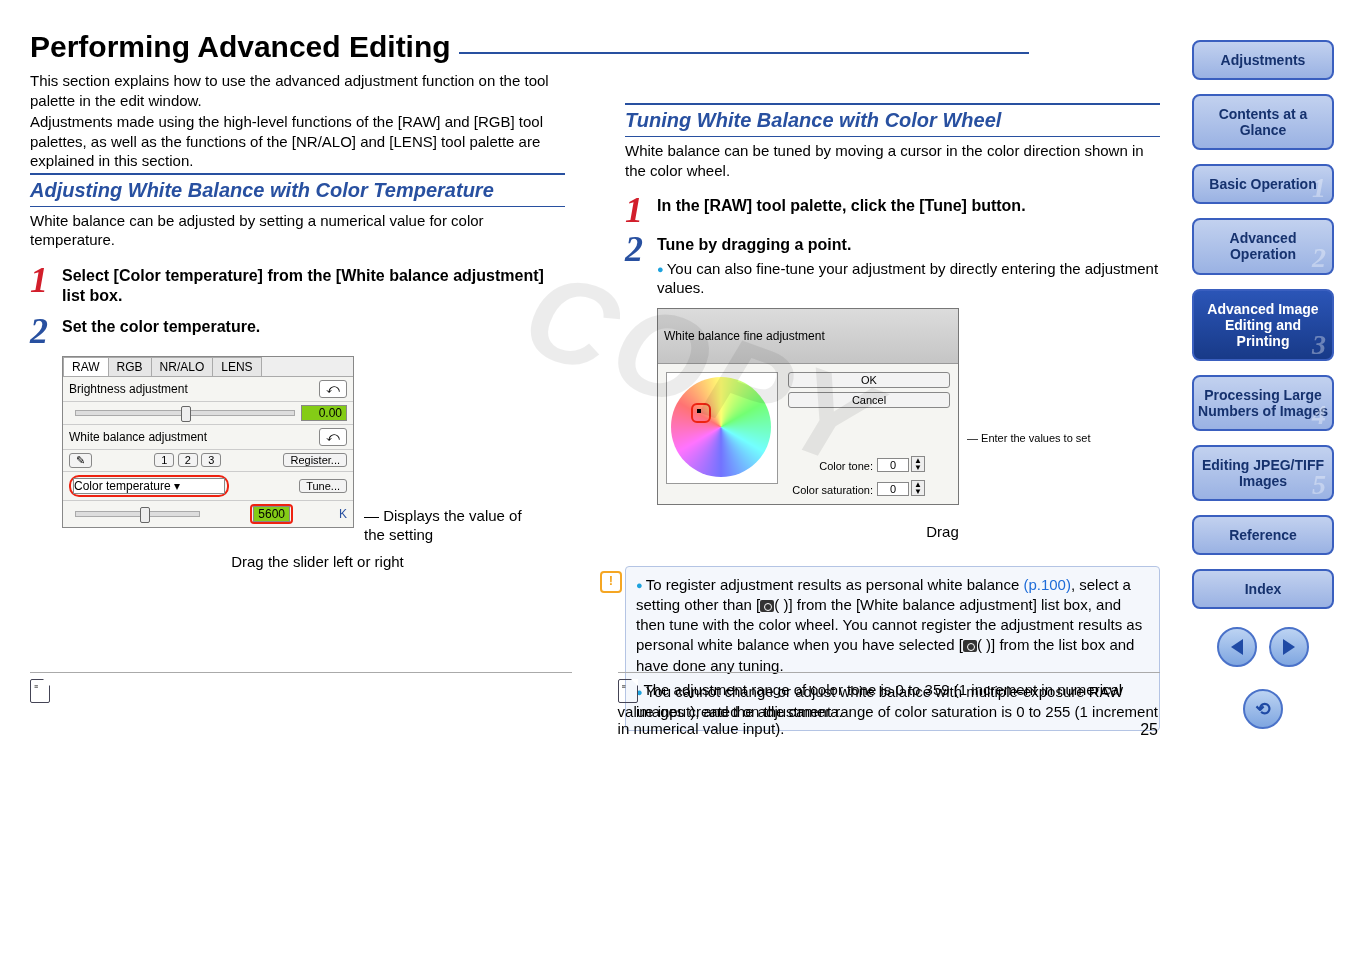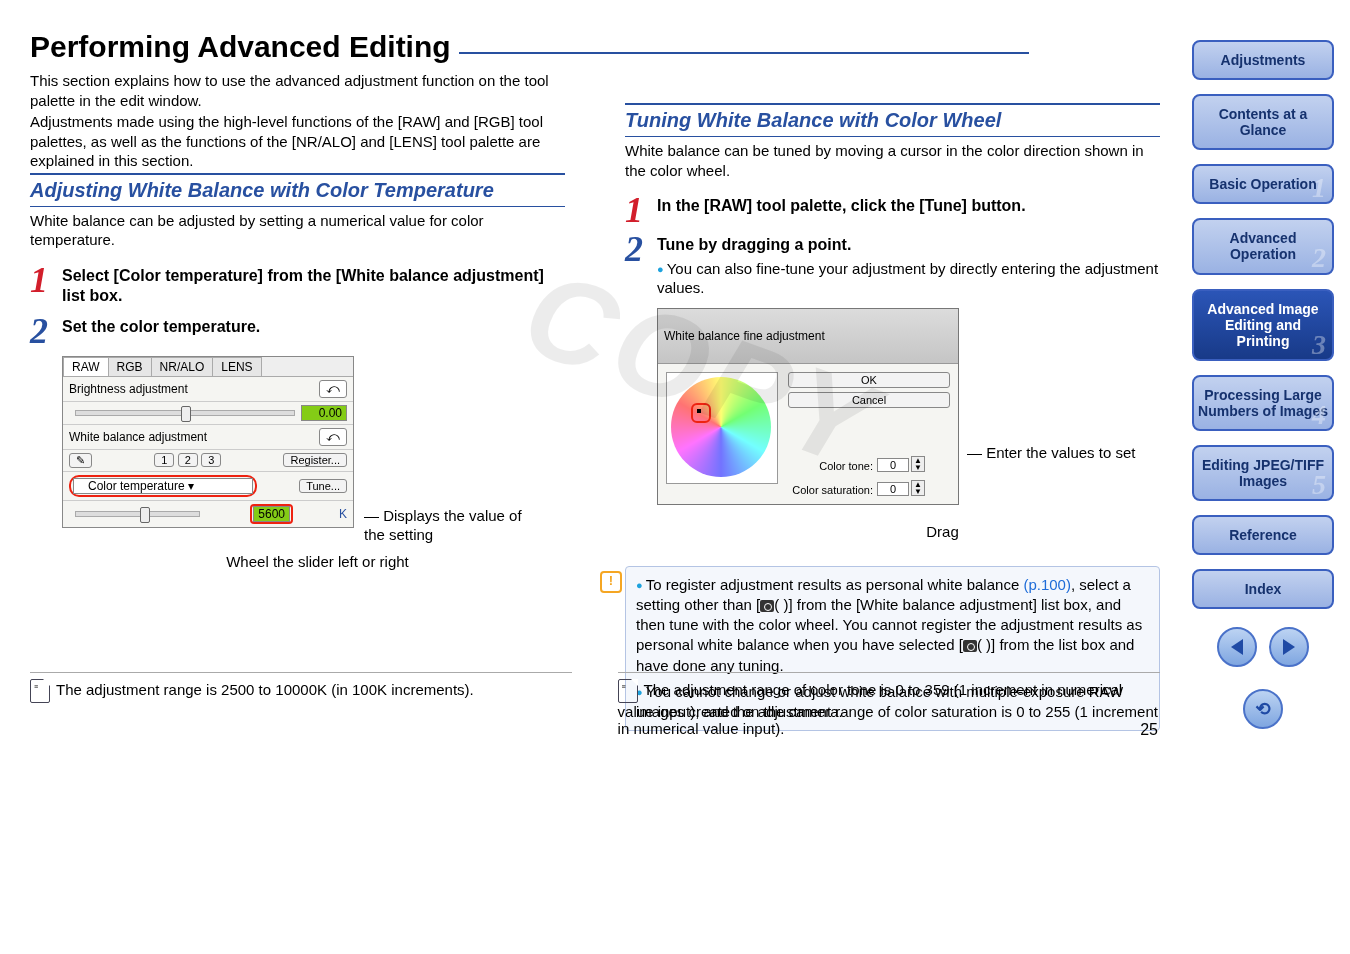--- a/index.html
+++ b/index.html
@@ -74,21 +74,21 @@
   .tabbar span.inactive { background:#e6e6e6;}
   .panel-row { display:flex; align-items:center; padding:3px 6px; border-bottom:1px solid #ccc;}
   .panel-row .label { flex:1; }
   .undo-btn { border:1px solid #888; border-radius:3px; padding:0 6px; background:#fff; font-size:13px;}
   .slider { flex:1; height:4px; background:#ddd; border:1px solid #aaa; margin:0 6px; position:relative;}
   .slider .thumb { position:absolute; left:48%; top:-5px; width:8px; height:14px; background:#eee; border:1px solid #666; border-radius:2px;}
   .valbox { border:1px solid #888; padding:0 4px; background:#84cc16; min-width:36px; text-align:right;}
   .btn { border:1px solid #888; border-radius:3px; background:#f3f3f3; padding:0 6px; font-size:11px;}
   .redring { border:2px solid #e21; border-radius:10px; padding:1px 2px; display:inline-block;}
   .redbox-input { border:2px solid #e21; border-radius:4px; padding: 1px; display:inline-block;}
-  .selbox { border:1px solid #888; background:#fff; padding:0 14px; display:inline-block;}
+  .selbox { border:1px solid #888; background:#fff; padding:0 0; display:inline-block;}
   .k-suffix { color:#2850a0; margin-left:2px; }
   .shot-wrap { display:flex; align-items:flex-start;}
   .shot-right-callout { margin-left:10px; margin-top: 150px; font-size:15px; line-height:1.3; width:180px;}
   .under-caption { text-align:center; margin: 8px 0 0 40px; font-size:15px;}
 
   
   .shot2outer { position:relative; margin-left:32px;}
   .shot2 {
     width: 300px;
     border: 1px solid #777;
@@ -104,21 +104,21 @@
     position:absolute; left:4px; top:4px; opacity:0.55;
   }
   .wheel-center { position:absolute; left:24px; top:30px; width:16px;height:16px;border:2px solid #e21; border-radius:6px; background:rgba(255,255,255,0);}
   .wheel-dot { position:absolute; left:30px; top:36px; width:4px;height:4px; background:#000;}
   .okcol { display:flex; flex-direction:column; gap:4px; align-items:stretch;}
   .mini-btn { border:1px solid #888; background:#f3f3f3; border-radius:3px; padding:1px 18px; font-size:11px; text-align:center;}
   .field-row2 { display:flex; align-items:flex-end; font-size:11px; margin-top:8px;}
   .field-row2 .lab{ width:85px; text-align:right; margin-right:4px;}
   .spin { border:1px solid #888; background:#fff; width:26px; text-align:center; padding:0 2px;}
   .spin-arrows { border:1px solid #888; background:#eee; width:12px; text-align:center; font-size:8px; line-height:7px; margin-left:2px;}
-  .enter-values { position:absolute; left:310px; top:136px; font-size:15px;}
+  .enter-values { position:absolute; left:310px; top:124px; font-size:11px;}
   .drag-label { text-align:center; margin: 18px 0 0 100px; font-size:15px;}
 
   
   .warn-icon {
     display:inline-block; width:18px;height:18px; border:2px solid #f5a623; border-radius:4px;
     color:#f5a623; text-align:center; font-weight:bold; line-height:16px; font-size:13px;
     vertical-align:top; margin-right:4px;
   }
   .note-box {
     border:1px solid #b4c4e4;
@@ -249,21 +249,21 @@
                 <span class="thumb" style="left:52%;"></span>
               </span>
             <span class="redbox-input">
               <span class="valbox">5600</span>
             </span>
             <span class="k-suffix">K</span>
           </div>
         </div>
         <div class="shot-right-callout">— <span>Displays the value of the setting</span></div>
       </div>
-      <div class="under-caption">Wheel the slider left or right</div>
+      <div class="under-caption">Drag the slider left or right</div>
     </div>
 
     <div class="col">
       <div class="h2-rule-top" style="margin-top:34px;"></div>
       <h2 style="margin-top:0;">Tuning White Balance with Color Wheel</h2>
       <div class="h2-rule-bot"></div>
       <p class="subtle">White balance can be tuned by moving a cursor in the color direction shown in the color wheel.</p>
 
       <div class="step">
         <div class="bignum n1">1</div>
@@ -316,21 +316,21 @@
         </div>
         <div class="bullet-blue" style="margin-top:6px;">You cannot change or adjust white balance with multiple-exposure RAW images created on the camera.</div>
       </div>
     </div>
   </div>
 
   <div class="watermark">COPY</div>
 
   <div class="footstrip">
     <div class="half">
-      <span class="foot-icon"><span>≡</span></span><span>The adjustment range is 2500 to 10000K (in 100K increments).</span>
+      <span class="foot-icon"><span>≡</span></span>
     </div>
     <div class="half">
       <span class="foot-icon"><span>≡</span></span><span>The adjustment range of color tone is 0 to 359 (1 increment in numerical value input), and the adjustment range of color saturation is 0 to 255 (1 increment in numerical value input).</span>
     </div>
   </div>
   <div class="pg-num">25</div>
 </div>
 
 <div class="sidenav">
   <div class="navbtn">Adjustments</div>

